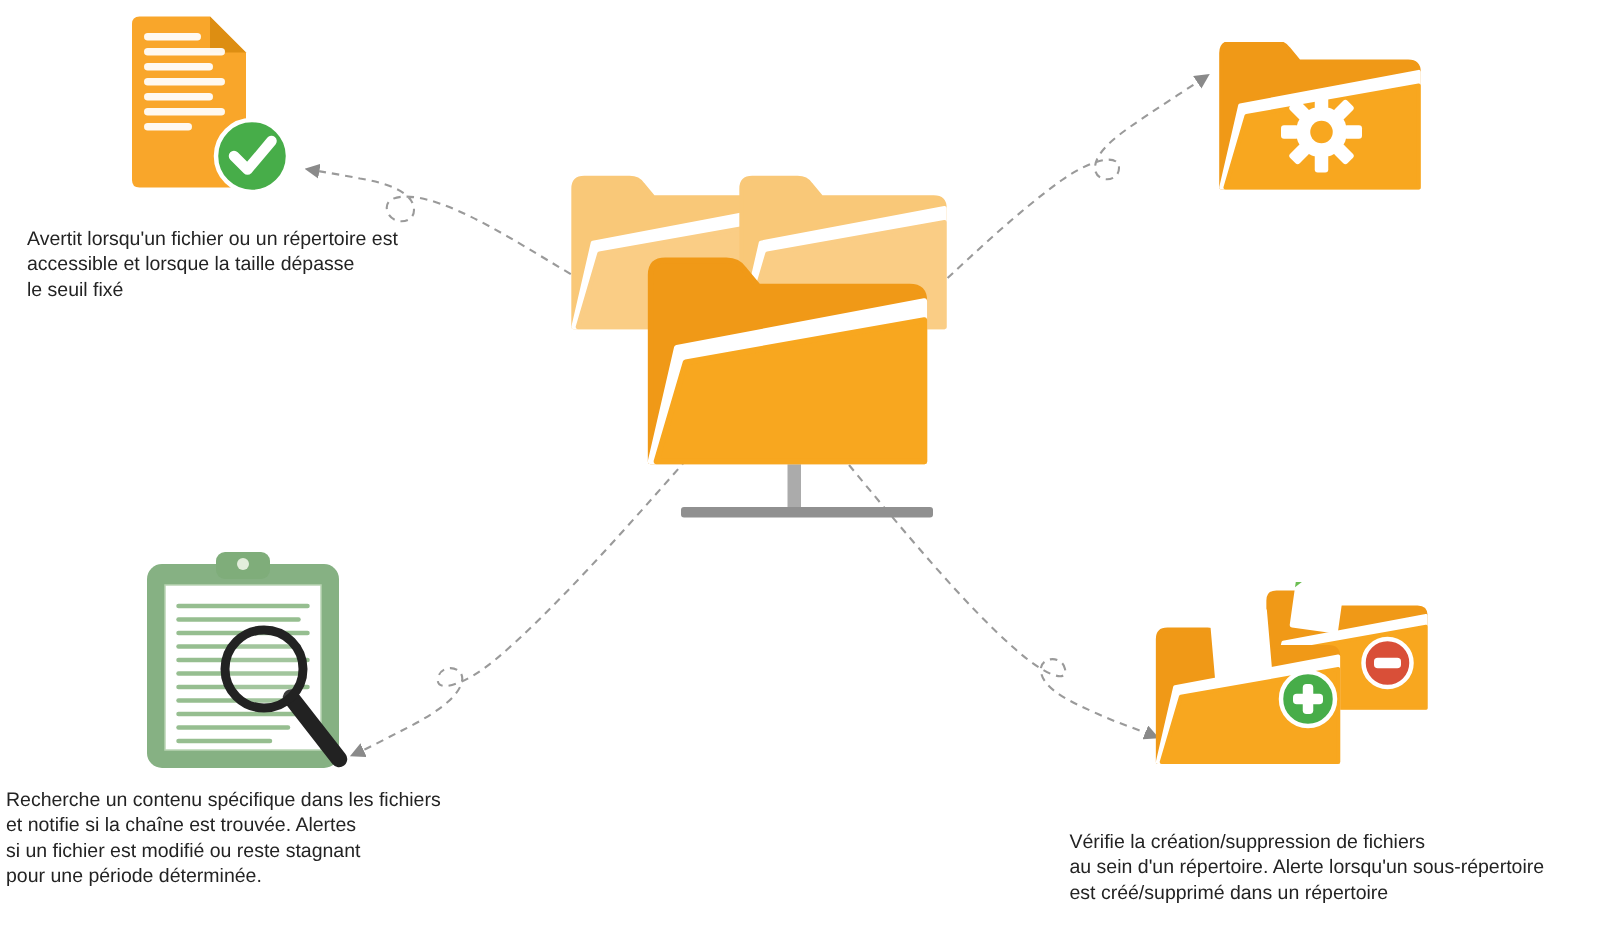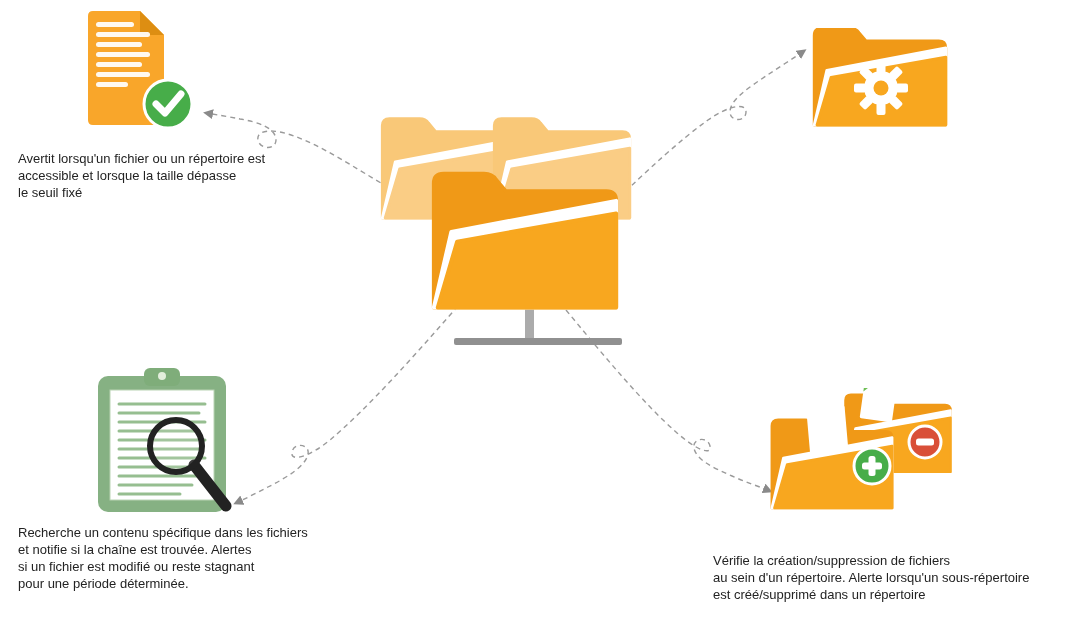--- a/index.html
+++ b/index.html
@@ -153,21 +153,21 @@
       <rect x="94" y="74.5" width="20" height="7" rx="2.5" fill="#ffffff"></rect>
       <rect x="100.5" y="68" width="7" height="20" rx="2.5" fill="#ffffff"></rect>
     </g>
   </svg>
 
   <div class="feature-text" style="left:18px;top:150px;width:300px">Avertit lorsqu'un fichier ou un répertoire est
 accessible et lorsque la taille dépasse
 le seuil fixé</div>
 
 
-  <div class="feature-text" style="left:18px;top:524px;width:320px">Recherche un contenu spécifique dans les fichiers
+  <div class="feature-text" style="left:4px;top:524px;width:320px">Recherche un contenu spécifique dans les fichiers
 et notifie si la chaîne est trouvée. Alertes
 si un fichier est modifié ou reste stagnant
 pour une période déterminée.</div>
 
   <div class="feature-text" style="left:713px;top:552px;width:360px">Vérifie la création/suppression de fichiers
 au sein d'un répertoire. Alerte lorsqu'un sous-répertoire
 est créé/supprimé dans un répertoire</div>
 
 </div>
 

